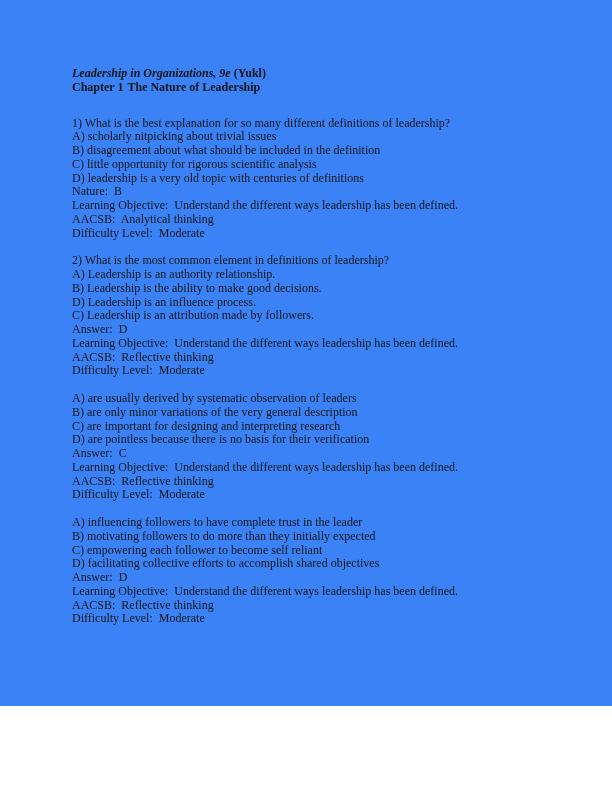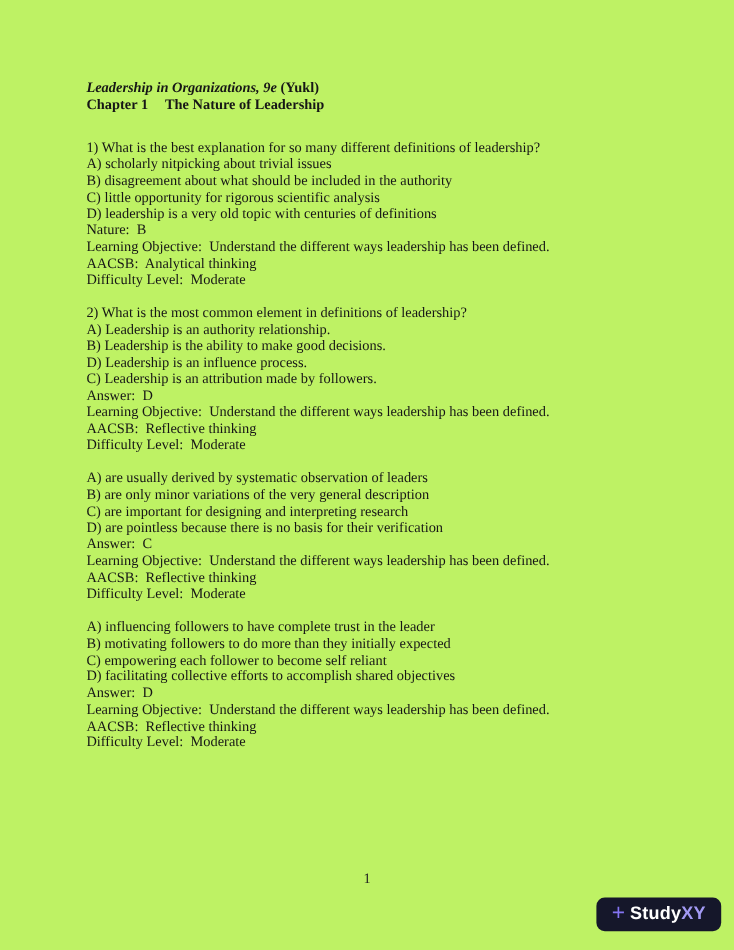--- a/index.html
+++ b/index.html
@@ -3,39 +3,39 @@
 <meta charset="utf-8">
 <style>
   html, body {
     margin: 0;
     padding: 0;
     background: #ffffff;
   }
   .page {
     position: relative;
     width: 612px;
-    height: 792px;
-    background: #bef264;
+    height: 706px;
+    background: #3b82f6;
     overflow: hidden;
     font-family: "Liberation Serif", serif;
     font-size: 12px;
     line-height: 13.75px;
     color: #161616;
   }
   .content {
     position: absolute;
     left: 72px;
     top: 67px;
     width: 470px;
   }
   .doc-header { font-weight: bold; }
   .book-title-line { white-space: normal; }
   .book-title { font-style: italic; }
   .chapter-line { white-space: normal; }
-  .chapter-title { margin-left: 14px; }
+  .chapter-title { margin-left: 4px; }
   .question-block { margin-top: 14px; }
   .question-block:first-child { margin-top: 22px; }
   .line { white-space: pre-wrap; }
   .q-line { white-space: normal; }
   .page-number {
     position: absolute;
     top: 726px;
     left: 0;
     width: 612px;
     text-align: center;
@@ -81,21 +81,21 @@
 
     <div class="doc-header">
       <div class="book-title-line"><span class="book-title">Leadership in Organizations, 9e</span> <span class="book-author">(Yukl)</span></div>
       <div class="chapter-line"><span>Chapter 1</span><span class="chapter-title">The Nature of Leadership</span></div>
     </div>
 
     <div id="question-list">
   <div class="question-block">
     <div class="q-line"><span>1)</span> <span>What is the best explanation for so many different definitions of leadership?</span></div>
     <div class="line">A) scholarly nitpicking about trivial issues</div>
-    <div class="line">B) disagreement about what should be included in the authority</div>
+    <div class="line">B) disagreement about what should be included in the definition</div>
     <div class="line">C) little opportunity for rigorous scientific analysis</div>
     <div class="line">D) leadership is a very old topic with centuries of definitions</div>
     <div class="line">Nature:  B</div>
     <div class="line">Learning Objective:  Understand the different ways leadership has been defined.</div>
     <div class="line">AACSB:  Analytical thinking</div>
     <div class="line">Difficulty Level:  Moderate</div>
   </div>
 
   <div class="question-block">
     <div class="q-line"><span>2)</span> <span>What is the most common element in definitions of leadership?</span></div>

